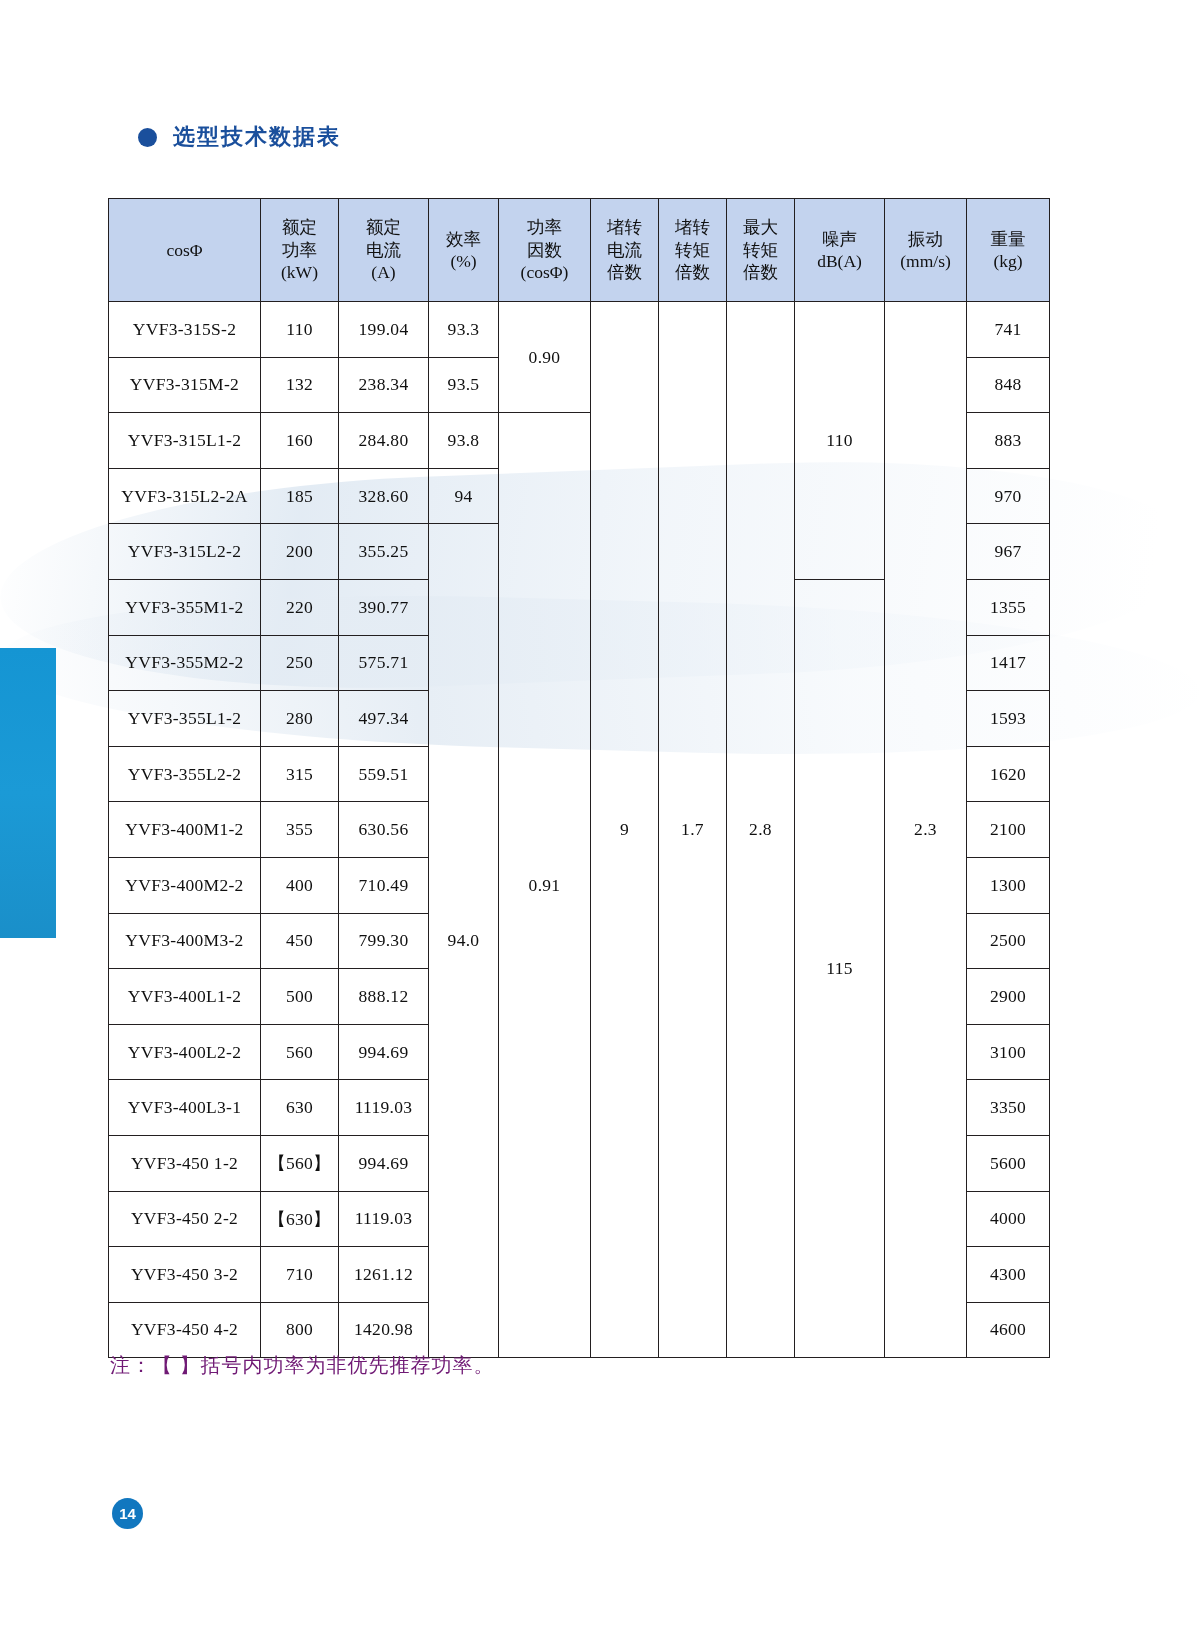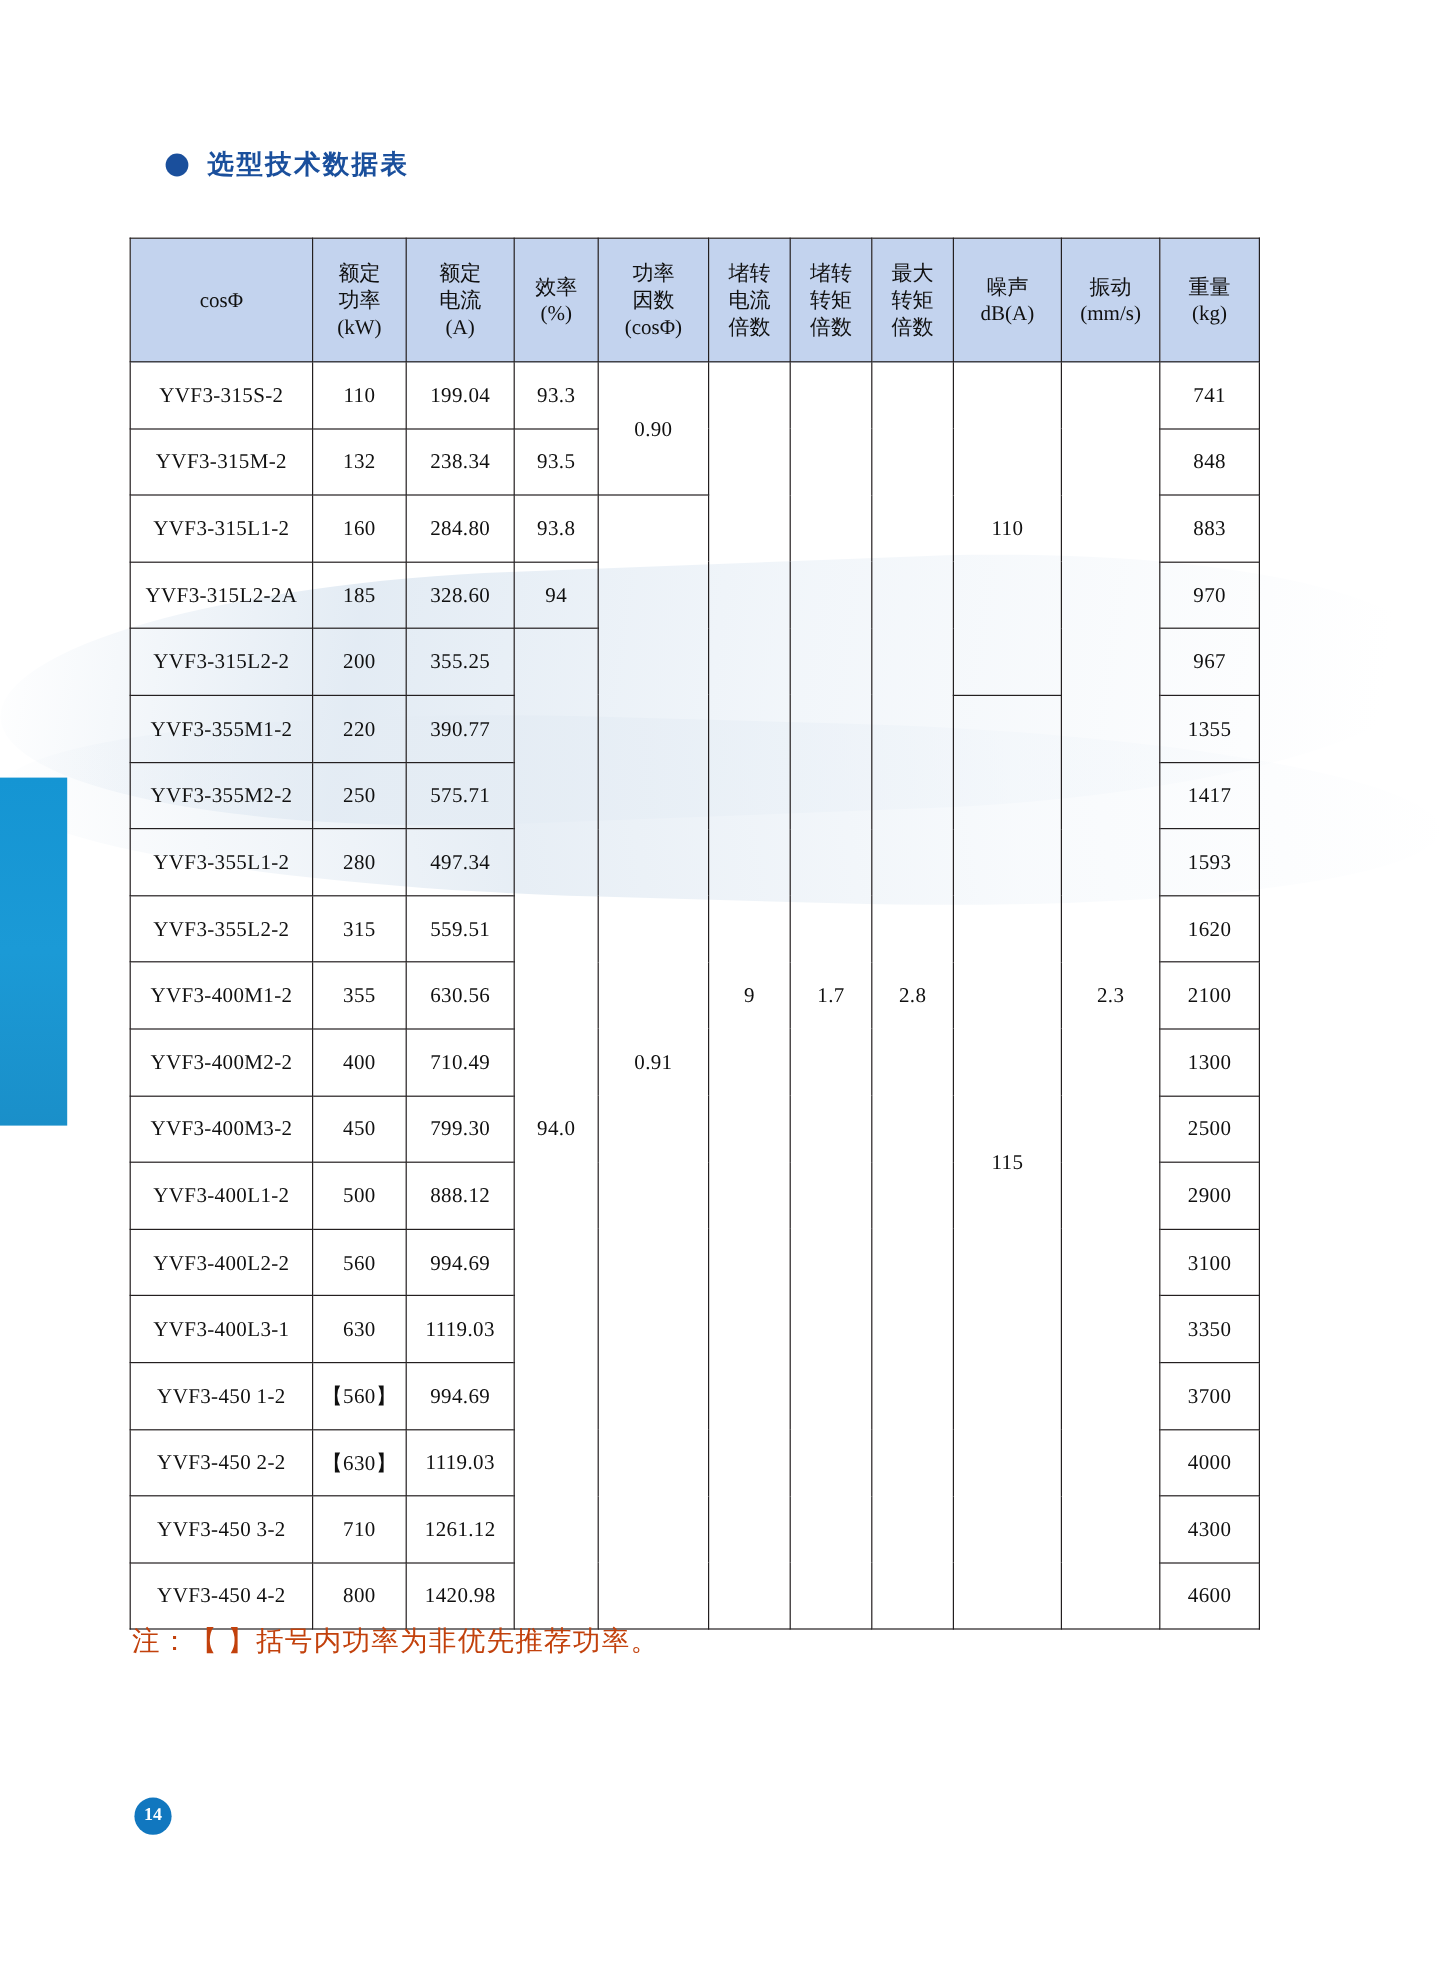--- a/index.html
+++ b/index.html
@@ -137,36 +137,36 @@
   col.c-noise { width: 90px; }
   col.c-vib   { width: 82px; }
   col.c-wt    { width: 83px; }
 
   
   .note {
     position: absolute;
     left: 110px;
     top: 1352px;
     font-family: "Liberation Sans", sans-serif;
-    font-size: 23px;
-    color: #c2410c;
+    font-size: 20px;
+    color: #701a75;
     letter-spacing: 1px;
   }
 
   
   .page-badge {
     position: absolute;
     left: 112px;
     top: 1498px;
     width: 31px;
     height: 31px;
     border-radius: 50%;
     background: #1177bf;
     color: #ffffff;
-    font-family: Liberation Serif, serif;
+    font-family: Liberation Sans, sans-serif;
     font-size: 15px;
     font-weight: bold;
     display: flex;
     align-items: center;
     justify-content: center;
   }
 </style>
 </head>
 <body>
 
@@ -366,21 +366,21 @@
           <td class="model">YVF3-400L3-1</td>
           <td>630</td>
           <td>1119.03</td>
           <td>3350</td>
         </tr>
 
         <tr>
           <td class="model">YVF3-450 1-2</td>
           <td class="brk">【560】</td>
           <td>994.69</td>
-          <td>3700</td>
+          <td>5600</td>
         </tr>
 
         <tr>
           <td class="model">YVF3-450 2-2</td>
           <td class="brk">【630】</td>
           <td>1119.03</td>
           <td>4000</td>
         </tr>
 
         <tr>

